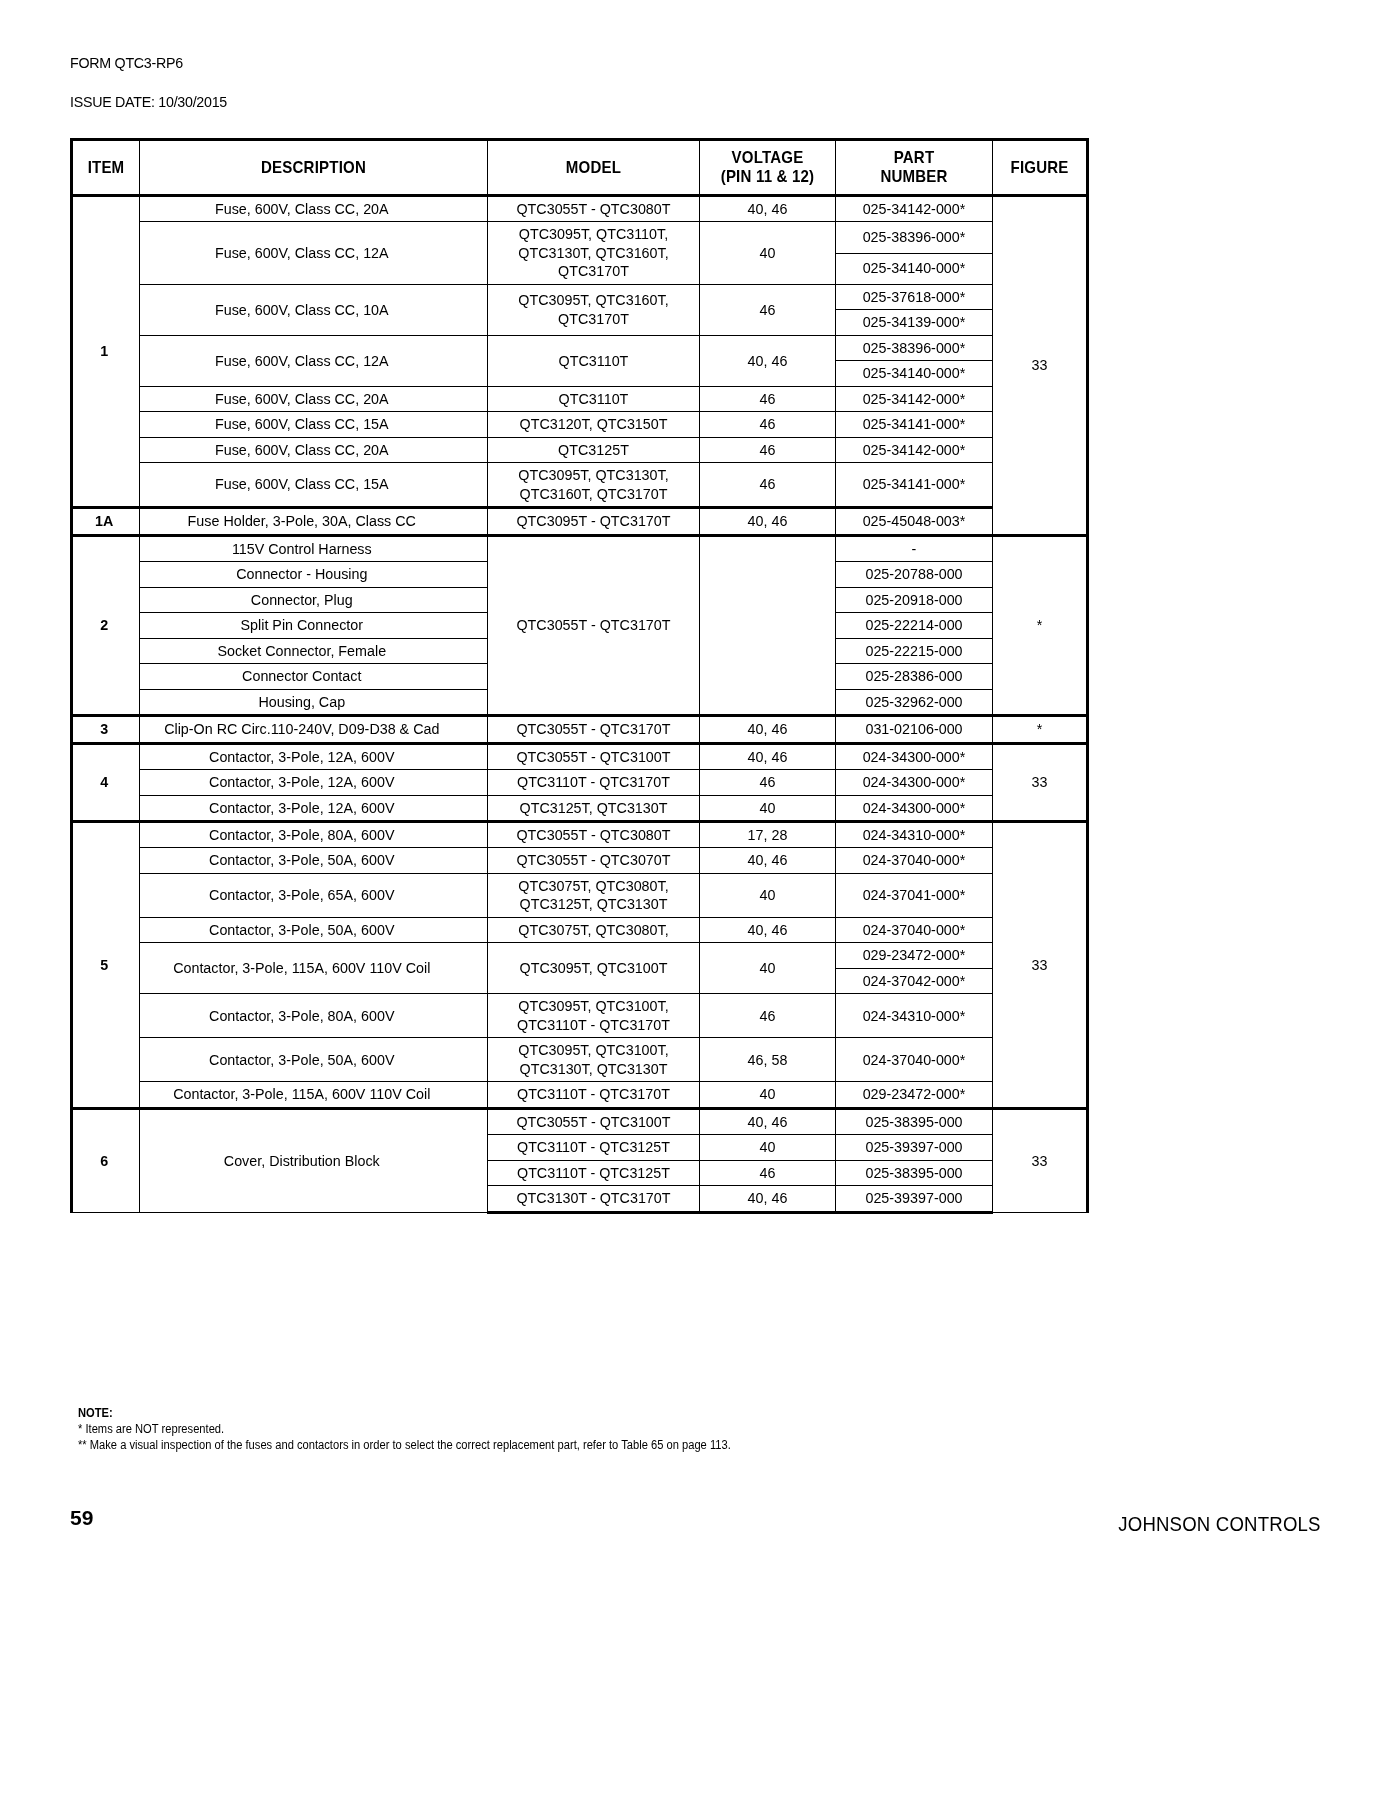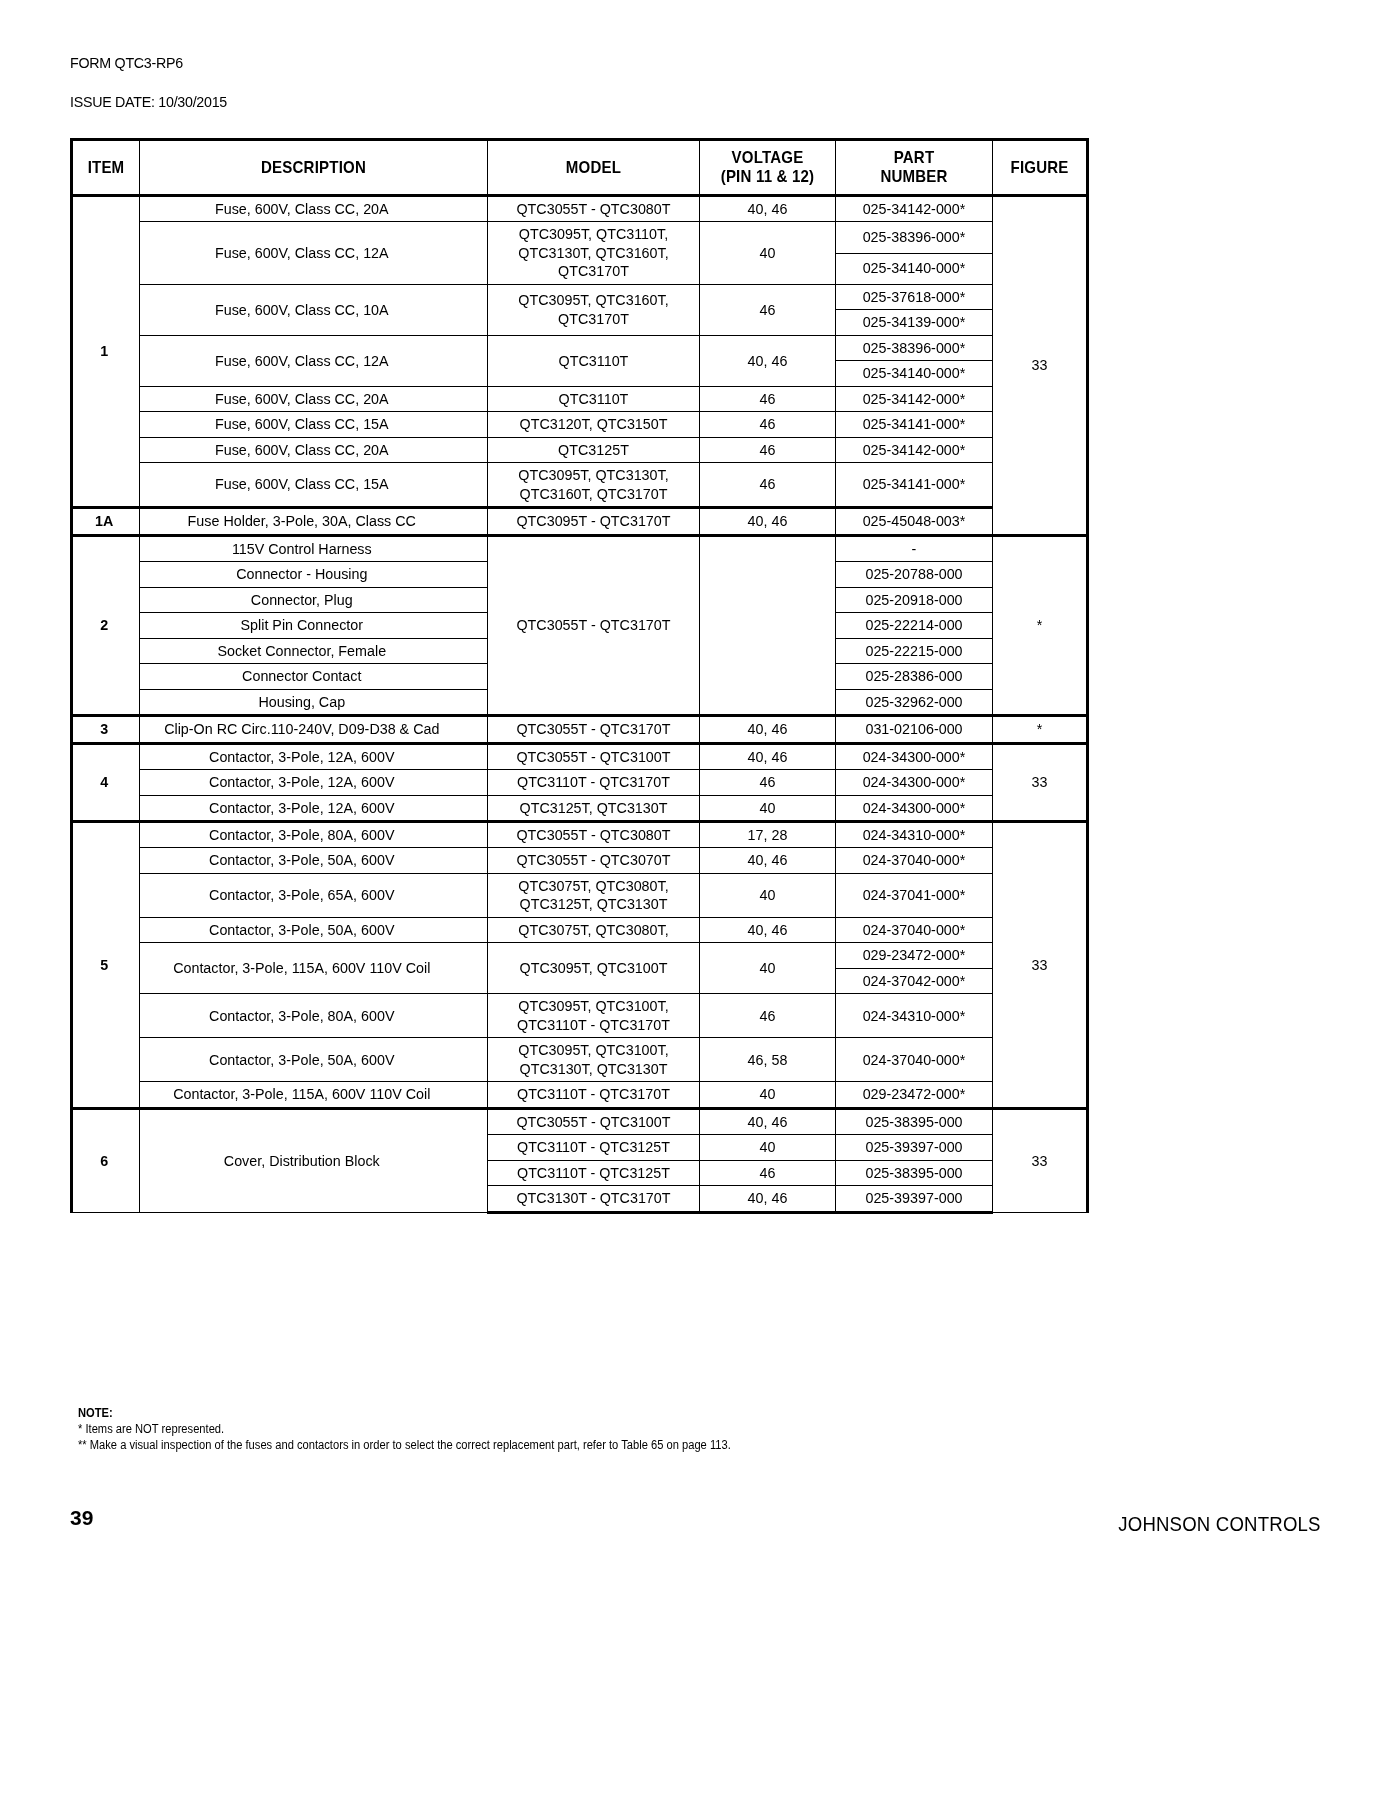--- a/index.html
+++ b/index.html
@@ -629,16 +629,16 @@
         </tr>
       </tbody>
   </table>
 
   <div class="notes">
     <div class="nt-title">NOTE:</div>
     <div>*   Items are NOT represented.</div>
     <div>** Make a visual inspection of the fuses and contactors in order to select the correct replacement part, refer to Table 65 on page 113.</div>
   </div>
 
-  <div class="page-num">39</div>
+  <div class="page-num">59</div>
   <div class="brand"><span>JOHNSON CONTROLS</span></div>
 
 </div>
 
 </body></html>

